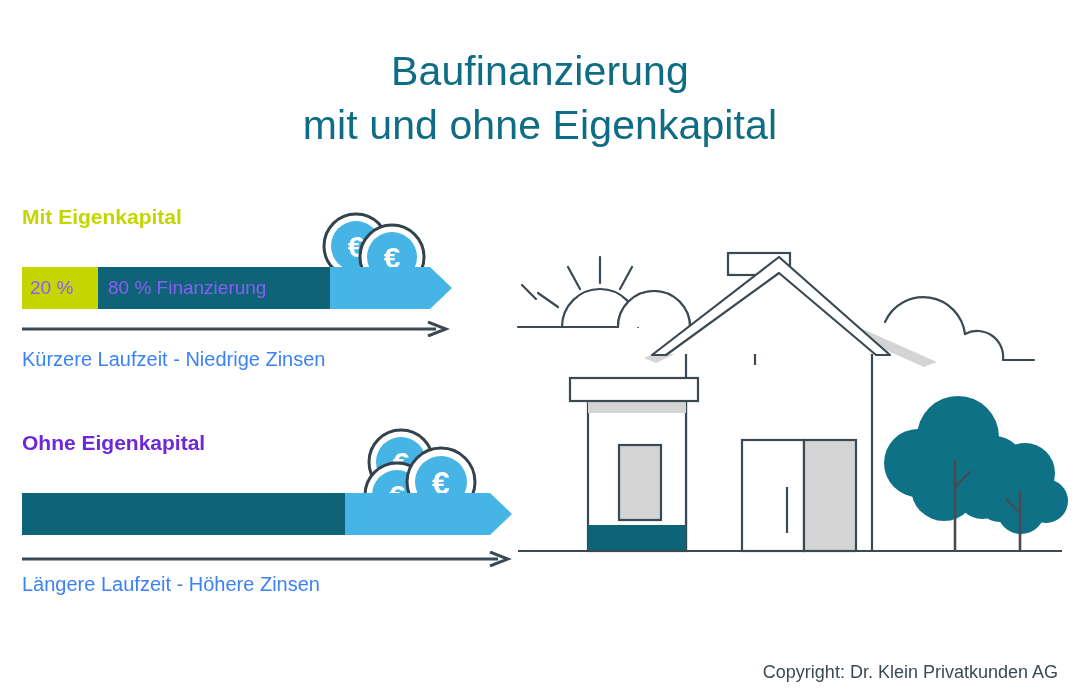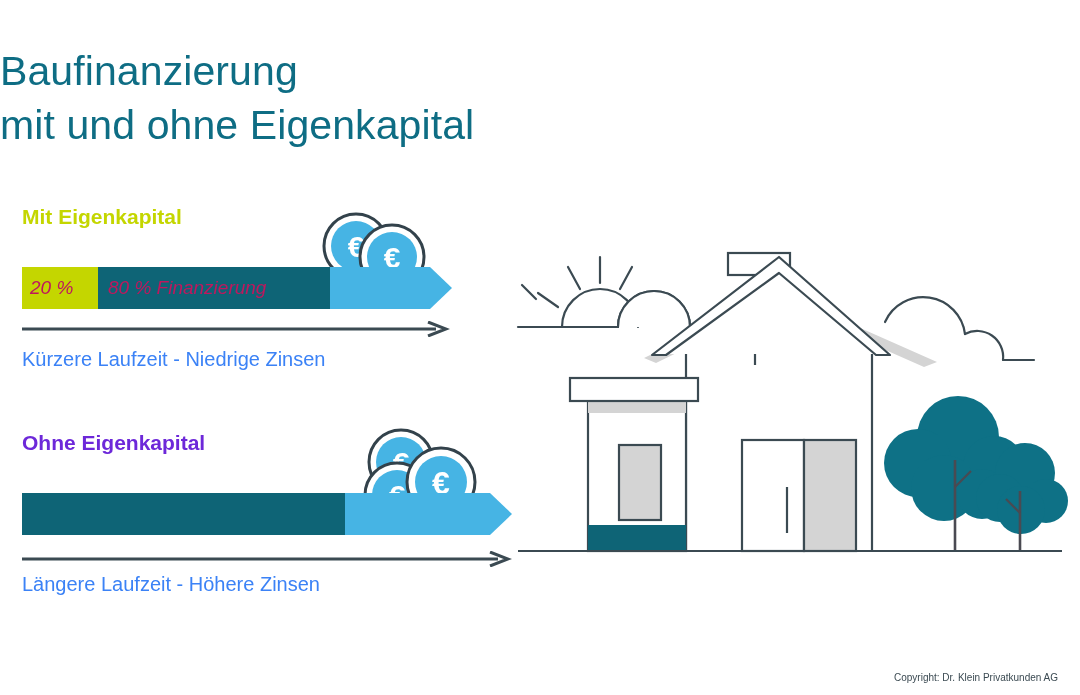--- a/index.html
+++ b/index.html
@@ -10,21 +10,21 @@
     font-family:"Liberation Sans", sans-serif;
     color:#3b4a52;
     overflow:hidden;
     position:relative;
   }
   .stage{position:relative;width:1080px;height:695px;}
 
   
   .title{
     position:absolute;top:44px;left:0;width:1080px;
-    text-align:left;
+    text-align:center;
     color:#0e6d84;
     font-size:41px;
     line-height:54px;
     font-weight:400;
     letter-spacing:.1px;
   }
   .title .line{display:block;}
 
   
   .block{position:absolute;left:0;width:560px;}
@@ -40,26 +40,25 @@
   .heading-dark{color:#6d28d9;}
 
   .bar-wrap{position:absolute;left:22px;}
   .bar-1{top:62px;}
   .bar-2{top:62px;}
 
   .bar-svg{display:block;}
 
   .bar-label{
     position:absolute;
-    color:#be185d;
+    color:#8b5cf6;
     font-size:19px;
     font-weight:normal;
     white-space:nowrap;
     line-height:1;
-    font-style:italic;
   }
 
   .axis{position:absolute;left:22px;}
   .axis-1{top:116px;}
   .axis-2{top:120px;}
 
   .caption{
     position:absolute;left:22px;
     font-size:20px;
     color:#3b82f6;
@@ -71,21 +70,21 @@
   .coins{position:absolute;}
   .coins-1{left:318px;top:6px;}
   .coins-2{left:363px;top:-4px;}
 
   
   .illustration{position:absolute;left:500px;top:215px;}
 
   
   .copyright{
     position:absolute;right:22px;bottom:12px;
-    font-size:10px;color:#3b4a52;
+    font-size:18px;color:#3b4a52;
     white-space:nowrap;
   }
 </style>
 </head>
 <body>
 
 <div class="stage">
 
   <div class="title">
     <span class="line">Baufinanzierung</span>

